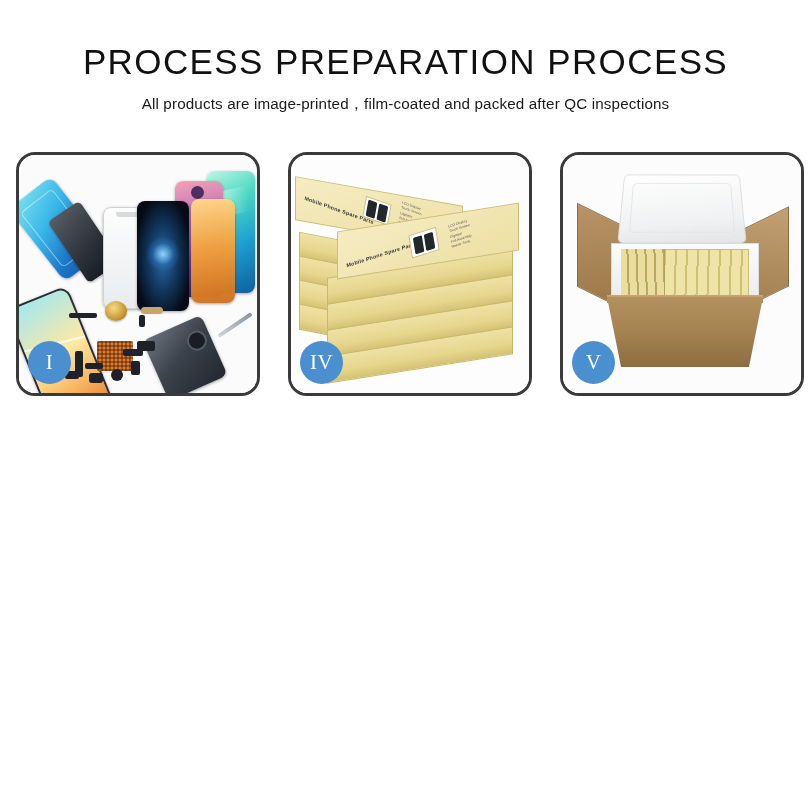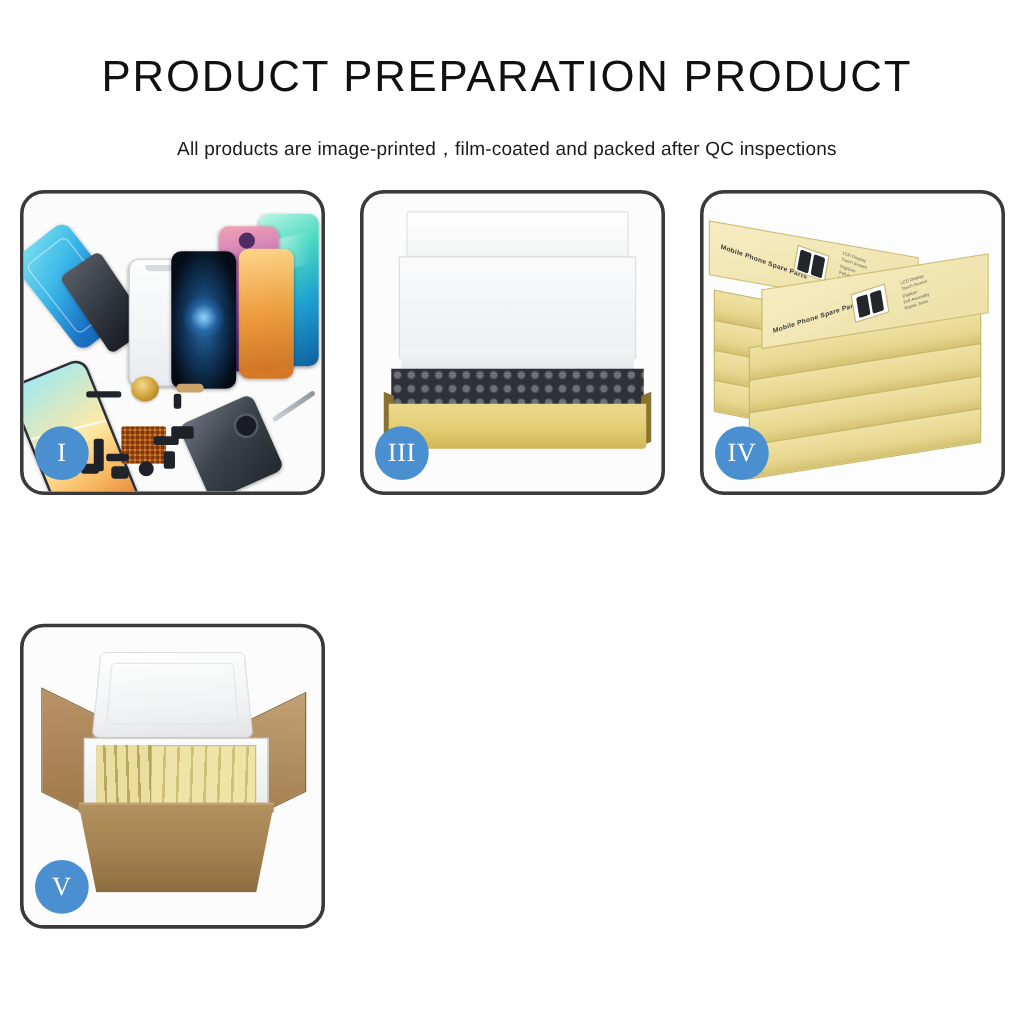--- a/index.html
+++ b/index.html
@@ -15,21 +15,21 @@
   .header { text-align: center; padding-top: 44px; }
   .title {
     font-size: 35px;
     font-weight: 500;
     letter-spacing: 1.4px;
     color: #111111;
     line-height: 1.05;
     white-space: nowrap;
   }
   .subtitle {
-    margin-top: 28px;
+    margin-top: 13px;
     font-size: 15.2px;
     font-weight: 400;
     letter-spacing: 0.15px;
     color: #1a1a1a;
     white-space: nowrap;
   }
 
   
   .grid {
     position: absolute;
@@ -350,21 +350,21 @@
     position:absolute; left:58px; top:182px; width:22px; height:20px;
     background:#9d7f4d; transform: skewY(12deg); opacity:.85;
   }
 </style>
 </head>
 <body>
 
 <div class="page">
 
   <div class="header">
-    <div class="title">PRODUCT PREPARATION PRODUCT</div>
+    <div class="title">PROCESS PREPARATION PROCESS</div>
     <div class="subtitle">All products are image-printed，film-coated and packed after QC inspections</div>
   </div>
 
   <div class="grid">
 
     <div class="panel">
       <div class="panel-inner p1">
         <div class="ph ph-blue"></div>
         <div class="ph ph-lcd"></div>
         <div class="ph ph-white"></div>
@@ -386,32 +386,20 @@
         <div class="chip" style="left:104px;top:194px;width:20px;height:7px;"></div>
         <div class="flex" style="left:118px;top:186px;width:18px;height:10px;"></div>
         <div class="chip" style="left:112px;top:206px;width:9px;height:14px;border-radius:2px;"></div>
         <div class="flex" style="left:46px;top:216px;width:14px;height:8px;"></div>
         <div class="tweez"></div>
       </div>
       <div class="badge">I</div>
     </div>
 
 
-    <div class="panel">
-      <div class="panel-inner p3">
-        <div class="b3-lidback"></div>
-        <div class="b3-lid"></div>
-        <div class="b3-foam"></div>
-        <div class="b3-tray"></div>
-        <div class="b3-side-l"></div>
-        <div class="b3-side-r"></div>
-        <div class="b3-front"></div>
-      </div>
-      <div class="badge">III</div>
-    </div>
 
     <div class="panel">
       <div class="panel-inner p4">
         <div class="stackwrap">
 
           <div class="gbox" style="left:8px;top:86px;width:96px;height:26px;transform:skewY(11deg);"></div>
           <div class="gbox" style="left:8px;top:110px;width:96px;height:26px;transform:skewY(11deg);"></div>
           <div class="gbox" style="left:8px;top:134px;width:96px;height:26px;transform:skewY(11deg);"></div>
           <div class="gbox" style="left:8px;top:158px;width:96px;height:26px;transform:skewY(11deg);"></div>
 

